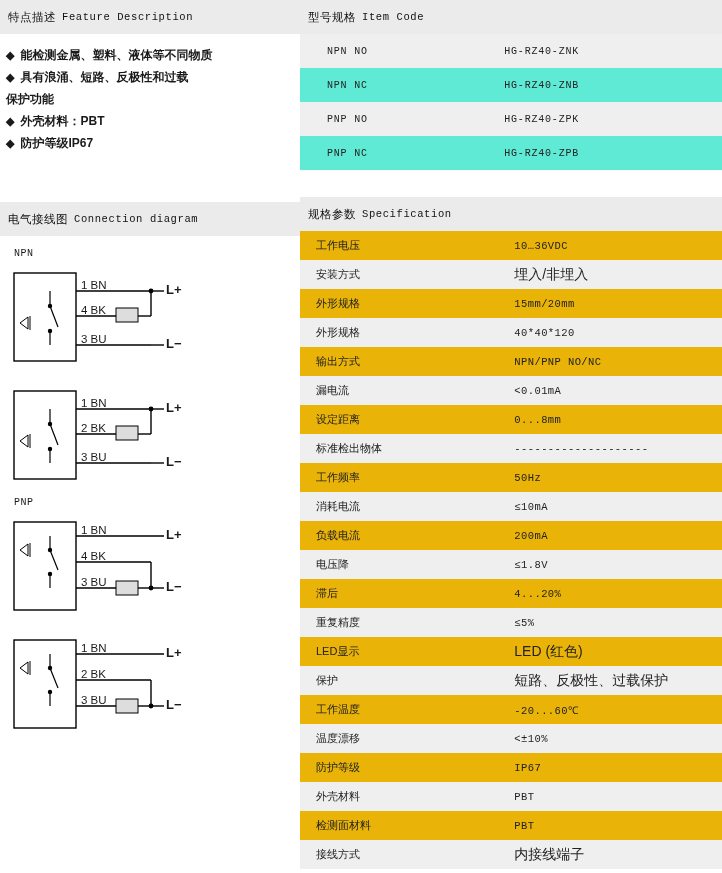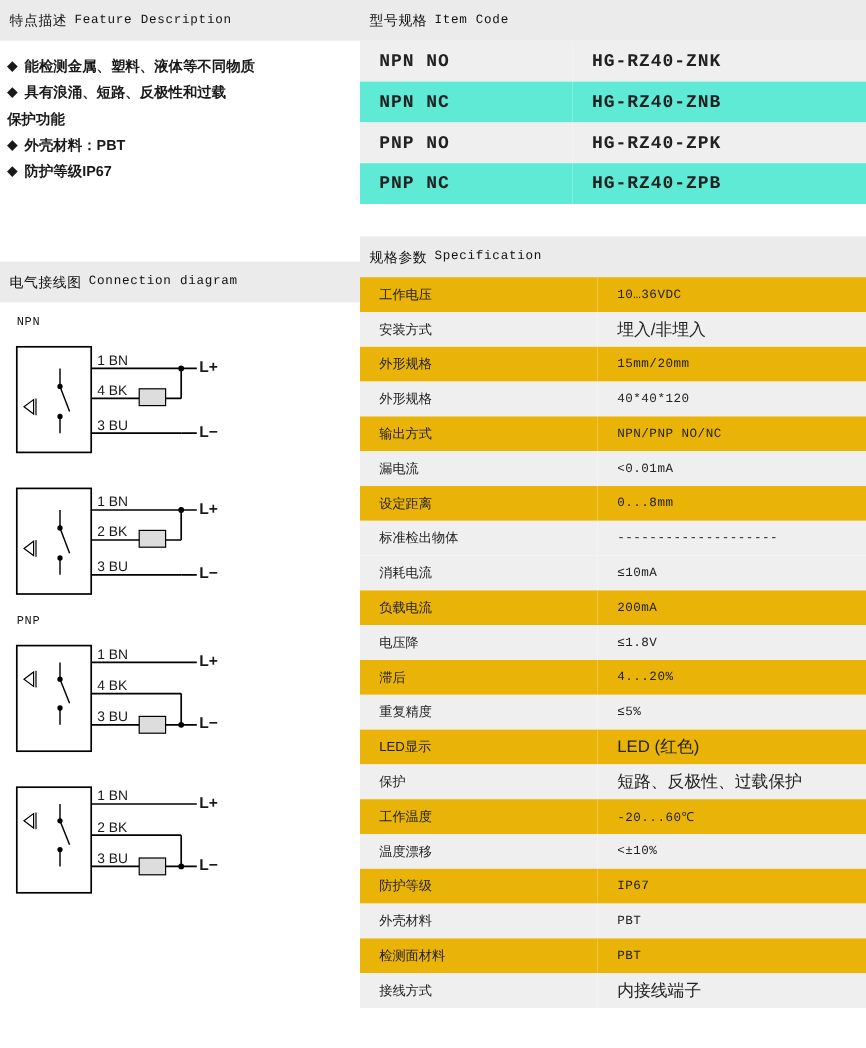--- a/index.html
+++ b/index.html
@@ -42,26 +42,25 @@
     font-weight: bold;
   }
   .feature-list .row { display: flex; align-items: flex-start; }
   .feature-list .dia { margin-right: 6px; font-size: 11px; line-height: 22px; }
   .feature-list .plain { padding-left: 0px; }
 
   
   .code-table { width: 100%; border-collapse: collapse; }
   .code-table td {
     height: 34px;
-    font-size: 15px;
+    font-size: 10px;
     font-family: "Liberation Mono", monospace;
     letter-spacing: 0.8px;
-    padding-left: 16px;
+    padding-left: 27px;
     color: #222;
-    font-weight: bold;
   }
   .code-table td.c1 { width: 42%; }
   .code-table tr.odd td { background: #efefef; }
   .code-table tr.even td { background: #5eead4; }
 
   
   .spec-table { width: 100%; border-collapse: collapse; }
   .spec-table td {
     height: 29px;
     font-size: 11px;
@@ -116,21 +115,21 @@
       <div class="row">
         <span class="dia">◆</span>
         <span>外壳材料：PBT</span>
       </div>
       <div class="row">
         <span class="dia">◆</span>
         <span>防护等级IP67</span>
       </div>
     </div>
 
-    <div class="band" style="margin-top:60px;align-items:center;">
+    <div class="band" style="margin-top:44px;align-items:center;">
       <span class="cn">电气接线图</span>
       <span class="en">Connection diagram</span>
     </div>
 
     <div class="wiring">
 
       <div class="wire-group-label">NPN</div>
 
       <div class="diagram">
         <svg width="290" height="112" viewBox="0 0 290 112">
@@ -307,20 +306,24 @@
             <td class="v">&lt;0.01mA</td>
           </tr>
         <tr class="even">
             <td class="k">设定距离</td>
             <td class="v">0...8mm</td>
           </tr>
         <tr class="odd">
             <td class="k">标准检出物体</td>
             <td class="v">--------------------</td>
           </tr>
+        <tr class="even">
+            <td class="k">工作频率</td>
+            <td class="v">50Hz</td>
+          </tr>
         <tr class="odd">
             <td class="k">消耗电流</td>
             <td class="v">≤10mA</td>
           </tr>
         <tr class="even">
             <td class="k">负载电流</td>
             <td class="v">200mA</td>
           </tr>
         <tr class="odd">
             <td class="k">电压降</td>

